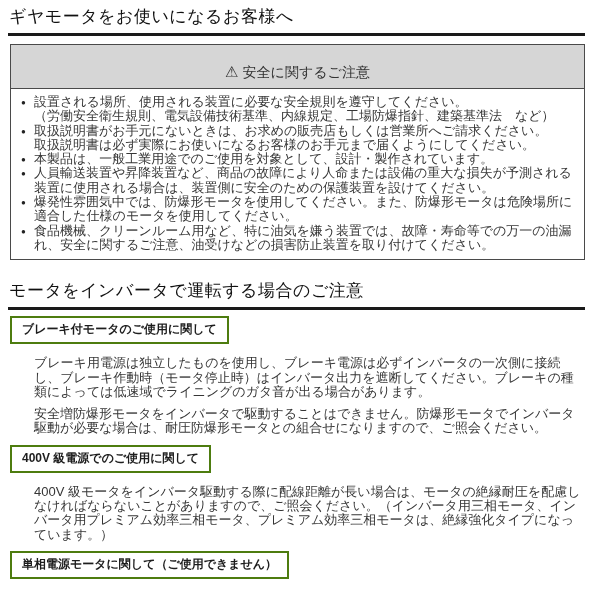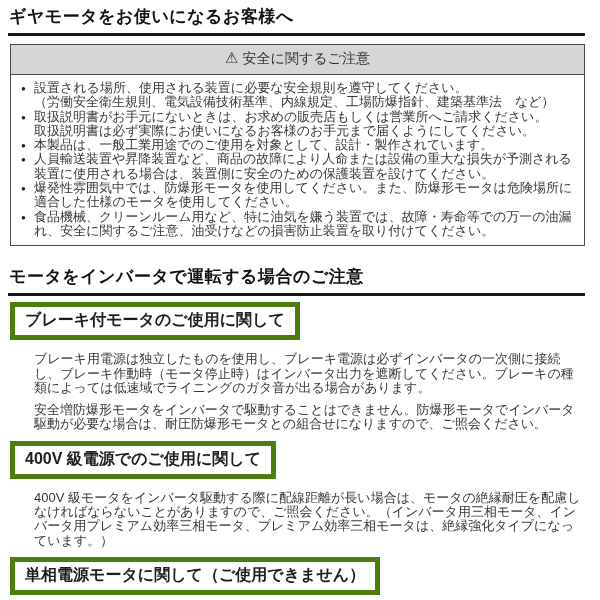--- a/index.html
+++ b/index.html
@@ -9,21 +9,21 @@
     background: #ffffff;
     font-family: "Liberation Sans", sans-serif;
     color: #2b2b2b;
     overflow: hidden;
   }
   .page { padding: 3px 8px 0 8px; }
 
   
   .doc-heading {
     font-size: 17px;
-    font-weight: bold;
+    font-weight: normal;
     color: #111;
     letter-spacing: 0.5px;
     margin: 0;
     padding: 2px 0 5px 1px;
     border-bottom: 3px solid #1a1a1a;
     width: 577px;
   }
   .doc-heading.second { margin-top: 17px; }
 
   
@@ -32,21 +32,21 @@
     width: 575px;
     border: 1px solid #4a4a4a;
     background: #fff;
   }
   .safety-header {
     background: #d6d6d6;
     border-bottom: 1px solid #4a4a4a;
     text-align: center;
     font-size: 14px;
     color: #333;
-    padding: 4px 0 6px 0;
+    padding: 18px 0 6px 0;
   }
   .warning-symbol { margin-right: 4px; font-size: 15px; }
   .safety-body { padding: 6px 8px 7px 10px; }
 
   .bullet-item { display: flex; }
   .bullet-dot {
     flex: none;
     width: 13px;
     font-size: 8px;
     padding-top: 3px;
@@ -55,24 +55,24 @@
   .bullet-lines { flex: 1; }
   .line, .section-body {
     font-size: 13px;
     line-height: 14.3px;
     color: #363636;
   }
 
   
   .section-label {
     display: inline-block;
-    border: 5px solid #4d7c0f;
+    border: 2px solid #4d7c0f;
     background: #fff;
     font-weight: bold;
-    font-size: 16px;
+    font-size: 12px;
     color: #1d1d1d;
     padding: 3px 10px 4px 10px;
     margin: 6px 0 4px 2px;
   }
   .section-body {
     margin: 8px 8px 3px 26px;
   }
 </style>
 </head>
 <body>

